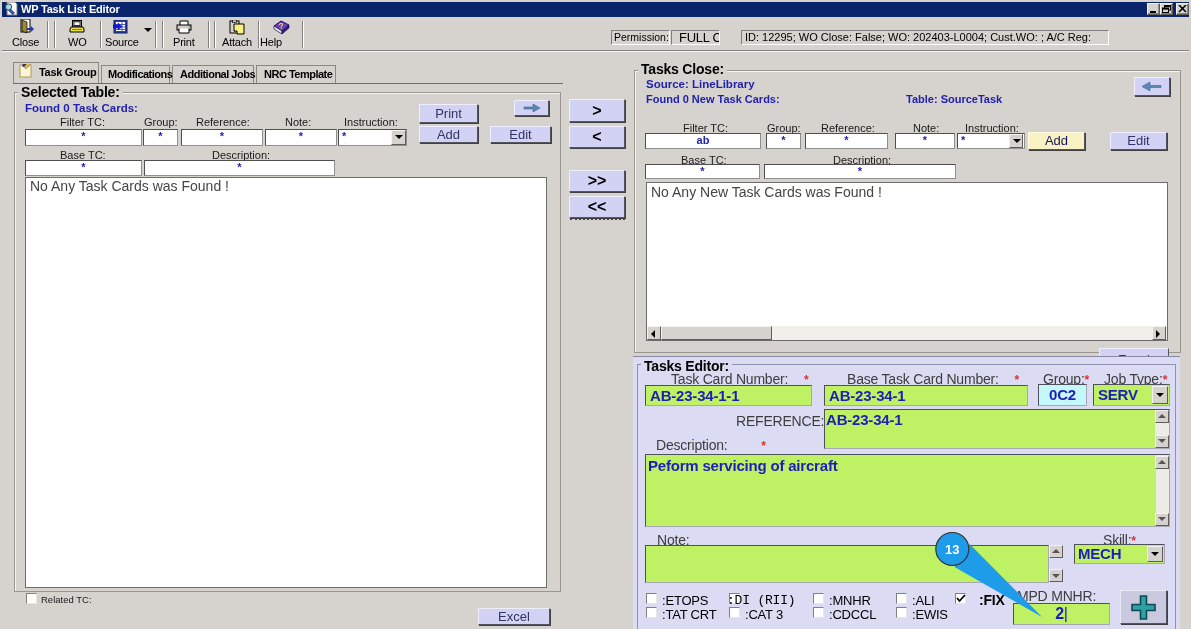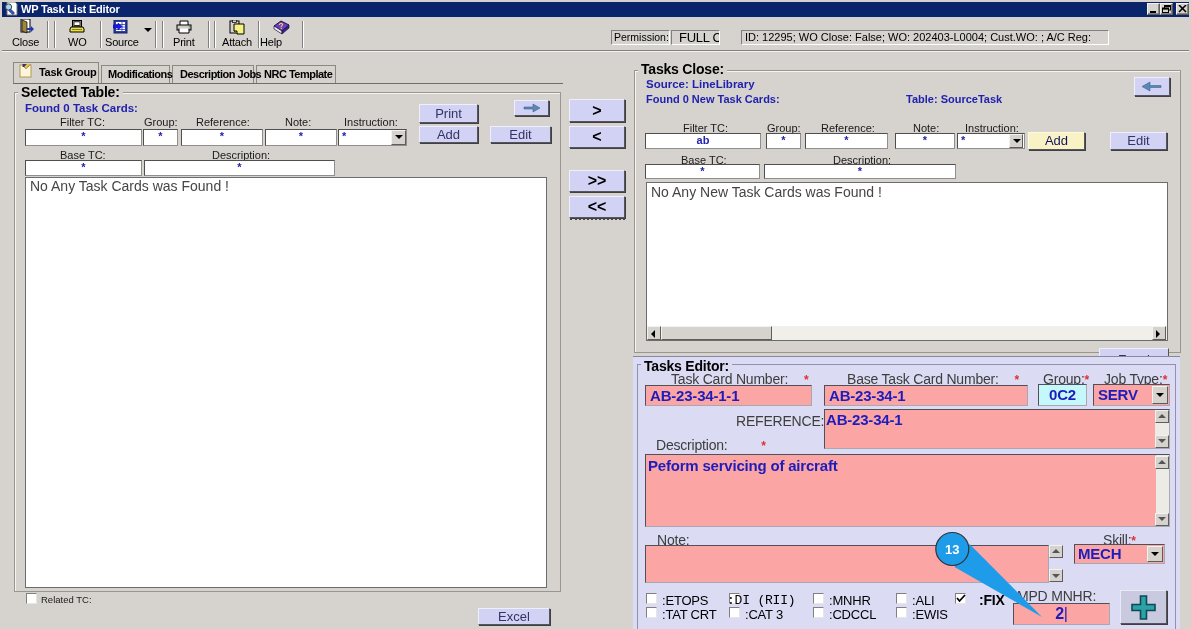--- a/index.html
+++ b/index.html
@@ -25,21 +25,21 @@
 .lbl11 { font-size:11px; color:#1a1a1a; white-space:nowrap; }
 .blue11 { font-size:11px; font-weight:bold; color:#2121af; white-space:nowrap; }
 
 .lavbtn { background:#d2d2f5; border:1px solid; border-color:#eeeefc #55555e #55555e #eeeefc; box-shadow:1px 1px 0 #3f3f44; font-size:13px; color:#333366; text-align:center; }
 .yelbtn { background:#f8f2c4; border:1px solid; border-color:#fdfadf #55555e #55555e #fdfadf; box-shadow:1px 1px 0 #3f3f44; font-size:13px; color:#14145e; text-align:center; }
 
 .list { background:#fff; border:1px solid #6c6c6c; font-size:14px; color:#454545; }
 .elbl { font-size:14px; color:#3d3d3d; white-space:nowrap; letter-spacing:-0.2px; }
 .eval { font-size:15px; font-weight:bold; color:#1d1dbb; white-space:nowrap; letter-spacing:-0.2px; }
 .red { color:#e03030; font-weight:bold; font-size:12px; }
-.einp { background:#fca5a5; border:1px solid; border-color:#50505a #a8a8b4 #a8a8b4 #50505a; }
+.einp { background:#bef264; border:1px solid; border-color:#50505a #a8a8b4 #a8a8b4 #50505a; }
 
 .cbtn { background:#d6d3ce; border:1px solid; border-color:#f4f2ee #5f5d58 #5f5d58 #f4f2ee; }
 .arr { width:0; height:0; position:absolute; }
 .cb { width:11px; height:11px;  background:#fff; border:1px solid; border-color:#808080 #e8e6e2 #e8e6e2 #808080; }
 .cl { font-size:13px; color:#000; white-space:nowrap; letter-spacing:-0.2px; }
 </style>
 </head>
 <body>
 
 <div class="abs" style="left:0;top:0;width:1191px;height:629px;border:1px solid #d6d3ce;"></div>
@@ -130,21 +130,21 @@
 <div class="abs tab" style="left:172px;top:65px;width:82px;height:18px;"></div>
 <div class="abs tab" style="left:256px;top:65px;width:80px;height:18px;"></div>
 <div class="abs" style="left:13px;top:83px;width:550px;height:1px;background:#6f6d66;"></div>
 <svg class="abs" style="left:19px;top:64px" width="14" height="14" viewBox="0 0 14 14">
   <rect x="1" y="1" width="11" height="12" fill="#fdf6d8" stroke="#b09a50"></rect>
   <rect x="3.5" y="0" width="6" height="3" fill="#35356b"></rect>
   <rect x="5" y="3" width="9" height="2.8" fill="#e8c060" stroke="#8a6d20" stroke-width="0.6" transform="rotate(-48 5 3)"></rect>
 </svg>
 <div class="abs" style="left:39px;top:66px;font-size:11px;font-weight:bold;letter-spacing:-0.3px;">Task Group</div>
 <div class="abs" style="left:108px;top:68px;font-size:11px;font-weight:bold;letter-spacing:-0.5px;">Modifications</div>
-<div class="abs" style="left:180px;top:68px;font-size:11px;font-weight:bold;letter-spacing:-0.5px;">Description Jobs</div>
+<div class="abs" style="left:180px;top:68px;font-size:11px;font-weight:bold;letter-spacing:-0.5px;">Additional Jobs</div>
 <div class="abs" style="left:264px;top:68px;font-size:11px;font-weight:bold;letter-spacing:-0.5px;">NRC Template</div>
 
 <div class="abs fieldset" style="left:14px;top:92px;width:547px;height:500px;"></div>
 <div class="abs ftitle" style="left:18px;top:84px;">Selected Table:</div>
 <div class="abs blue11" style="left:25px;top:102px;font-size:11.5px;">Found 0 Task Cards:</div>
 
 <div class="abs lbl11" style="left:60px;top:116px;">Filter TC:</div>
 <div class="abs lbl11" style="left:144px;top:116px;">Group:</div>
 <div class="abs lbl11" style="left:196px;top:116px;">Reference:</div>
 <div class="abs lbl11" style="left:285px;top:116px;">Note:</div>

